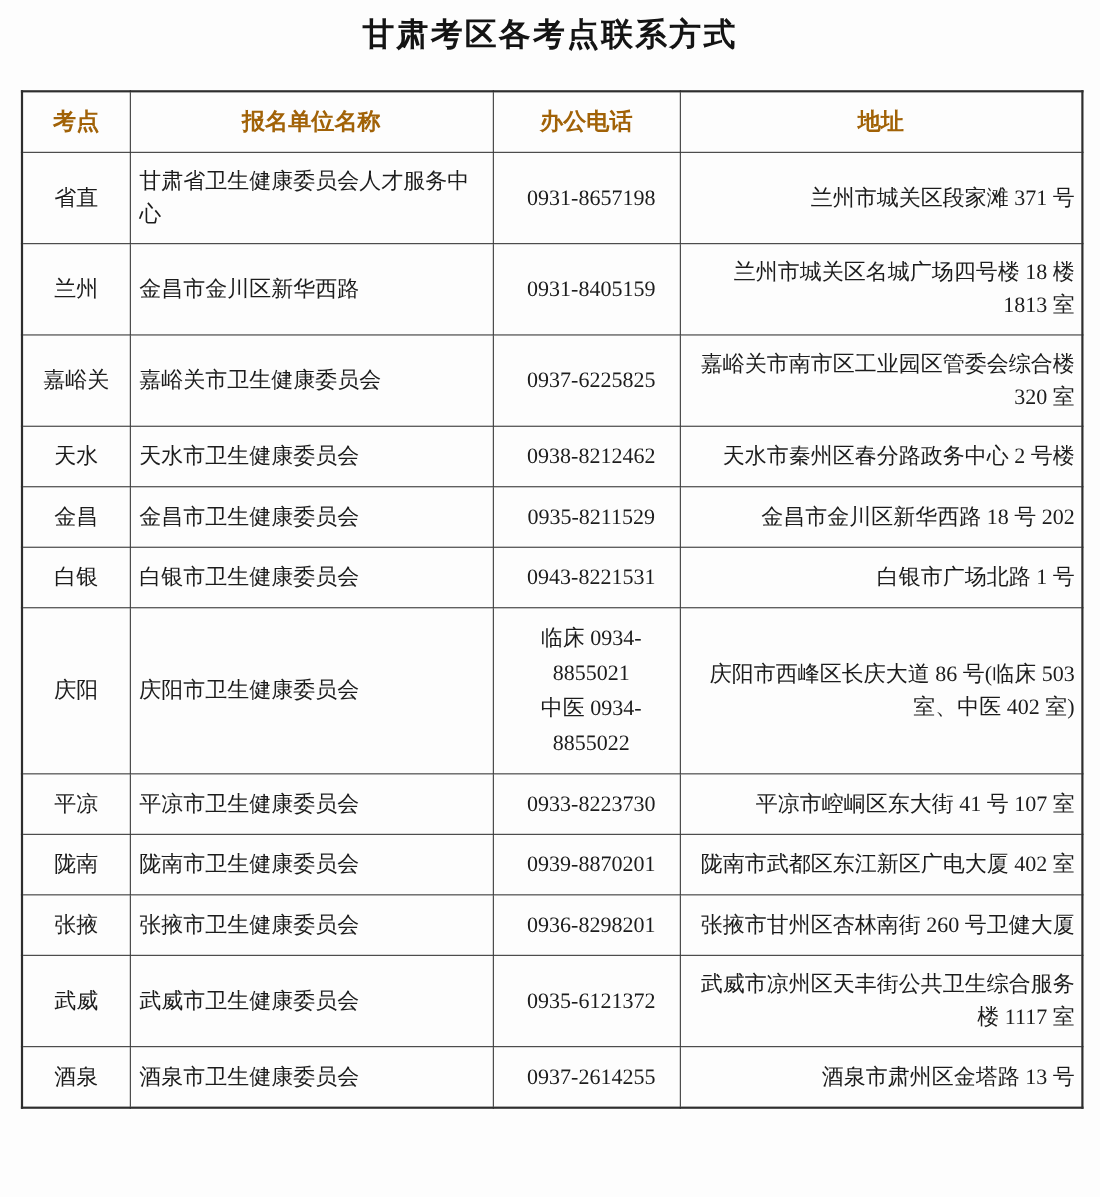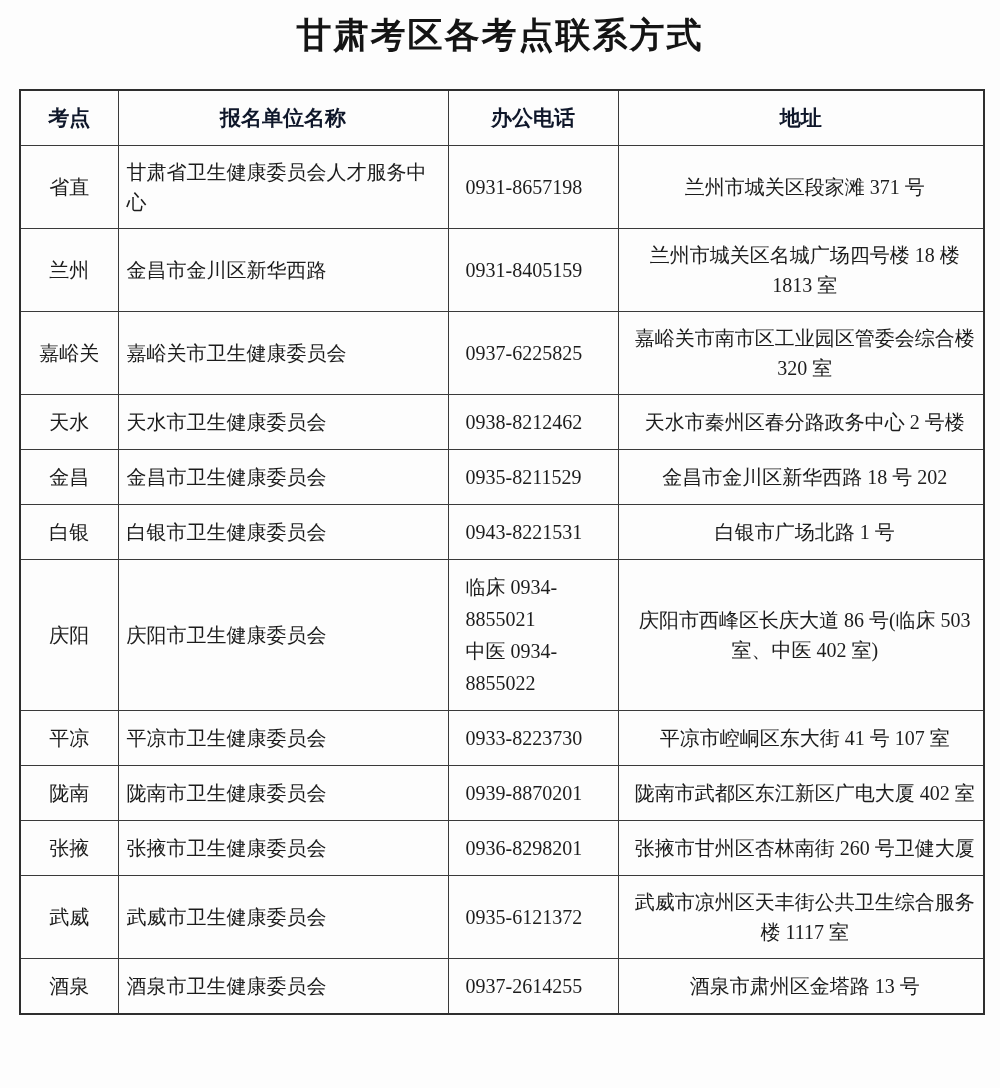--- a/index.html
+++ b/index.html
@@ -10,21 +10,21 @@
     color: #1c1c1c;
   }
   .page {
     width: 1000px;
     height: 1088px;
     background: #fdfdfd;
     overflow: hidden;
   }
   .doc-title {
     text-align: center;
-    font-size: 35px;
+    font-size: 29px;
     font-weight: bold;
     letter-spacing: 2px;
     padding-top: 12px;
     font-family: "Liberation Sans", "DejaVu Sans", sans-serif;
     color: #141414;
   }
   table.contact-table {
     border-collapse: collapse;
     table-layout: fixed;
     width: 964px;
@@ -38,38 +38,38 @@
     vertical-align: middle;
     padding: 11px 8px;
     line-height: 30px;
   }
   .contact-table thead th {
     height: 55px;
     font-weight: bold;
     text-align: center;
     font-size: 21px;
     font-family: "Liberation Sans", "DejaVu Sans", sans-serif;
-    color: #0f172a;
+    color: #a16207;
   }
   .contact-table td { height: 55px; }
   td.c-site {
     text-align: center;
     font-family: "Liberation Sans", "DejaVu Sans", sans-serif;
     margin-left: 40px;
   }
   td.c-unit {
     font-family: "Liberation Sans", "DejaVu Sans", sans-serif;
   }
   td.c-phone {
-    text-align: left;
+    text-align: center;
     padding-left: 17px;
     margin-top: 36px;
   }
   td.c-addr {
-    text-align: center;
+    text-align: right;
     padding-left: 14px;
     padding-right: 6px;
   }
   td.c-phone .phone-line { line-height: 32px; }
 </style>
 </head>
 <body>
 
 <div class="page">
 

